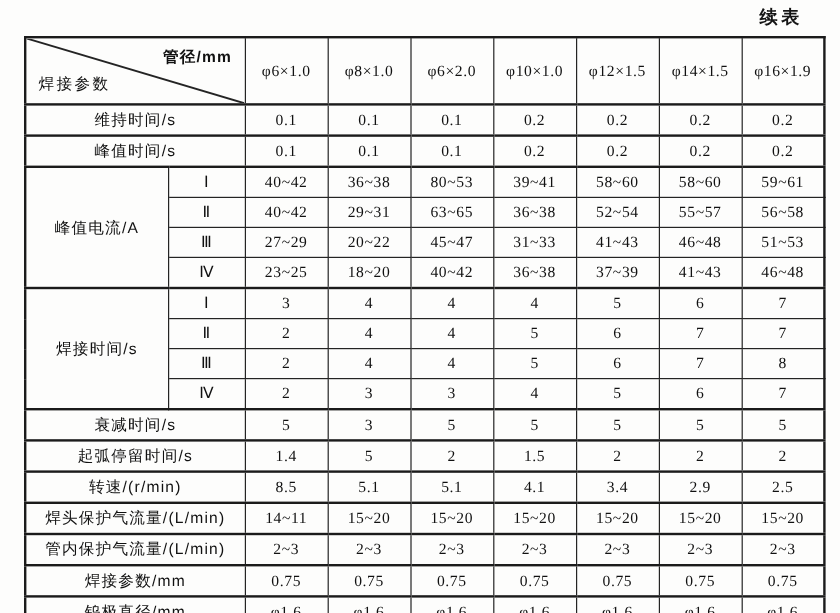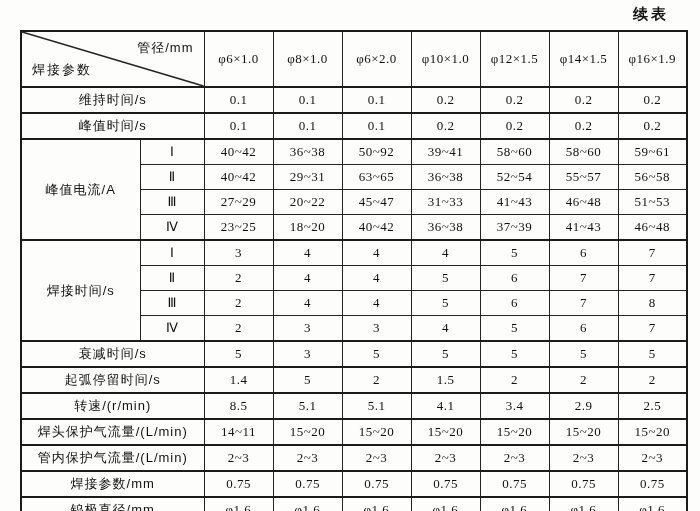--- a/index.html
+++ b/index.html
@@ -56,21 +56,21 @@
   .level-label {
     font-size:14px;
     font-family:"Liberation Serif", serif;
   }
   .num { font-size:13px; letter-spacing:0.5px; }
 
   td.diag { position:relative; padding:0; }
   td.diag svg { position:absolute; left:0; top:0; width:100%; height:100%; display:block; }
   .diag-top {
     position:absolute; top:7px; right:10px;
-    font-weight:normal; font-family:"Liberation Sans", sans-serif;
+    font-weight:bold; font-family:"Liberation Sans", sans-serif;
     font-size:13px; letter-spacing:1px;
   }
   .diag-bottom {
     position:absolute; bottom:7px; left:10px;
     font-weight:normal; font-family:"Liberation Sans", sans-serif;
     font-size:13px; letter-spacing:2px;
   }
 </style>
 </head>
 <body>
@@ -128,21 +128,21 @@
           <td class="num">0.2</td>
           <td class="num">0.2</td>
           <td class="num">0.2</td>
           <td class="num">0.2</td>
         </tr>
         <tr class="major">
           <td class="row-label" rowspan="4">峰值电流/A</td>
           <td class="level-label">Ⅰ</td>
           <td class="num">40~42</td>
           <td class="num">36~38</td>
-          <td class="num">50~92</td>
+          <td class="num">80~53</td>
           <td class="num">39~41</td>
           <td class="num">58~60</td>
           <td class="num">58~60</td>
           <td class="num">59~61</td>
         </tr>
         <tr class="sub">
           <td class="level-label">Ⅱ</td>
           <td class="num">40~42</td>
           <td class="num">29~31</td>
           <td class="num">63~65</td>

